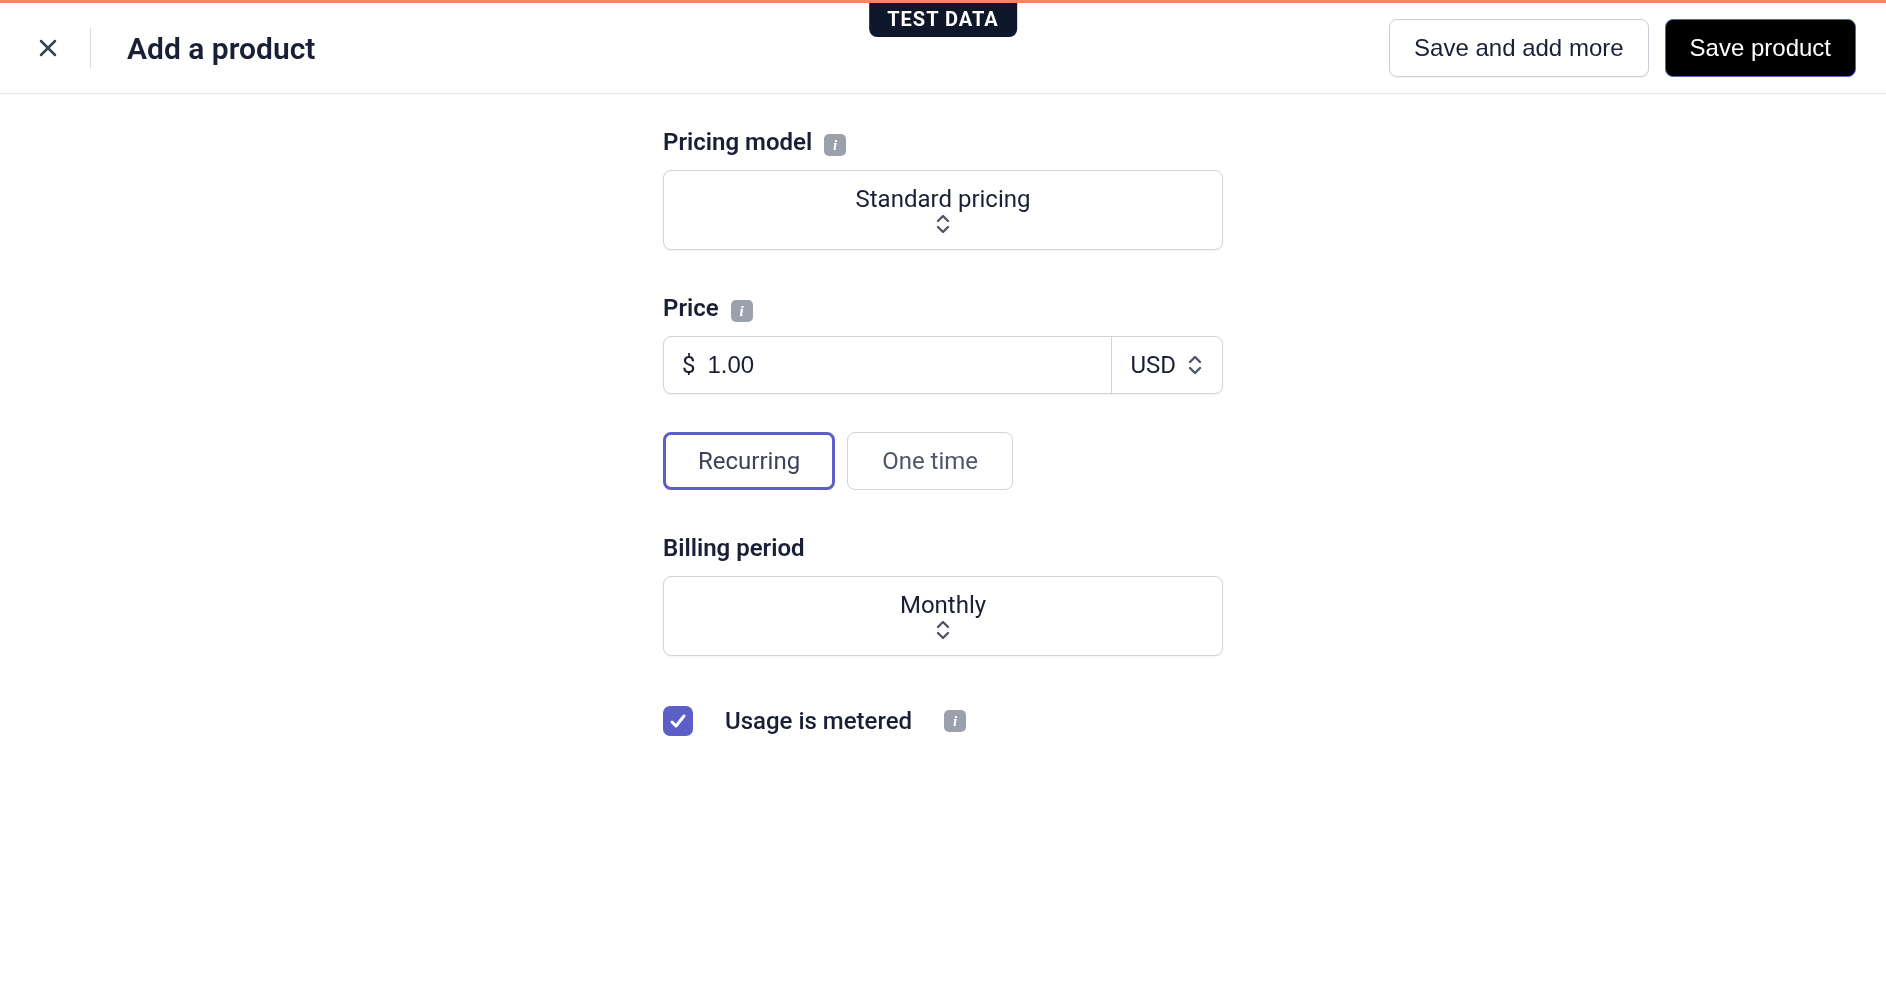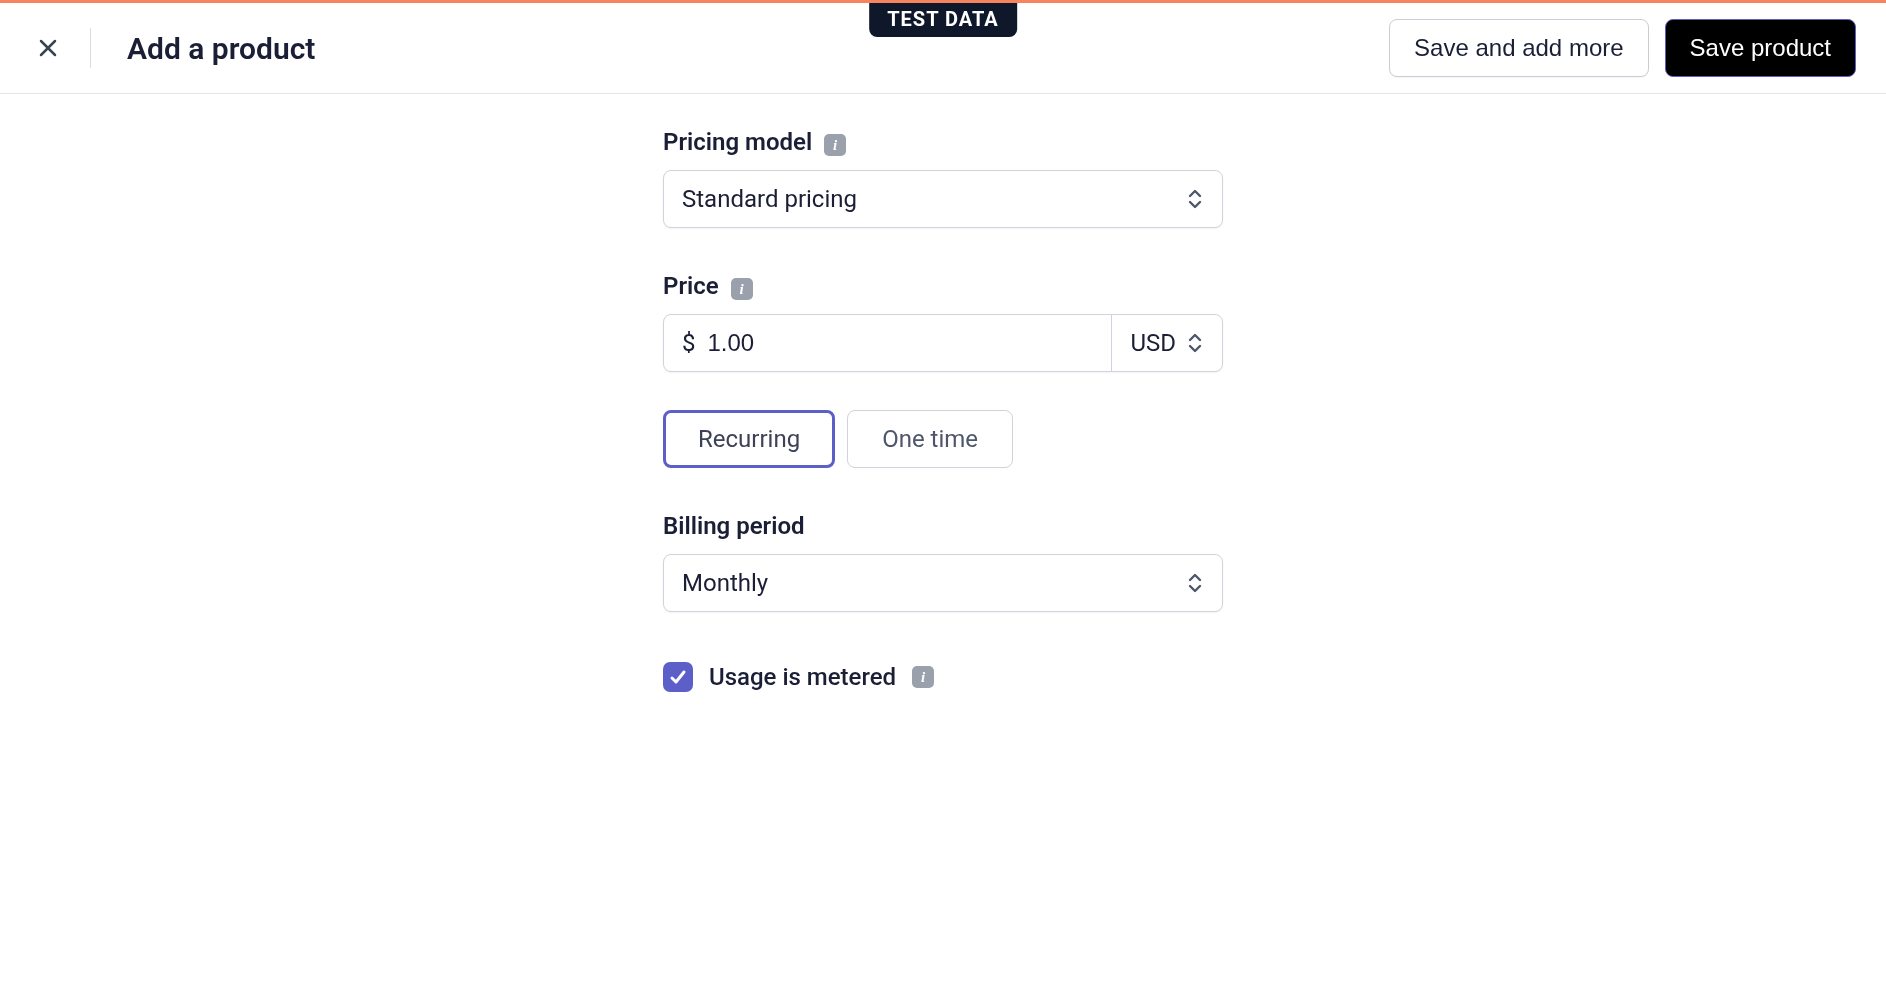--- a/index.html
+++ b/index.html
@@ -121,20 +121,21 @@
     border-radius: 8px;
     padding: 14px 18px;
     font-size: 24px;
     color: #1a1f36;
     display: flex;
     align-items: center;
     justify-content: space-between;
     box-shadow: 0 1px 2px rgba(0,0,0,0.05);
     cursor: pointer;
     background: #ffffff;
+    flex-direction: column;
   }
 
   .chevrons {
     width: 18px;
     height: 22px;
     color: #4f566b;
     flex-shrink: 0;
   }
 
   .section-gap { height: 44px; }
@@ -191,21 +192,21 @@
     padding: 12px 32px;
   }
   .pill-inactive {
     border: 1px solid #cfd4dc;
     color: #4f566b;
   }
 
   .checkbox-row {
     display: flex;
     align-items: center;
-    gap: 16px;
+    gap: 32px;
     margin-top: 50px;
   }
   .chk {
     width: 30px;
     height: 30px;
     border-radius: 7px;
     background: #5b5fc7;
     display: flex;
     align-items: center;
     justify-content: center;

